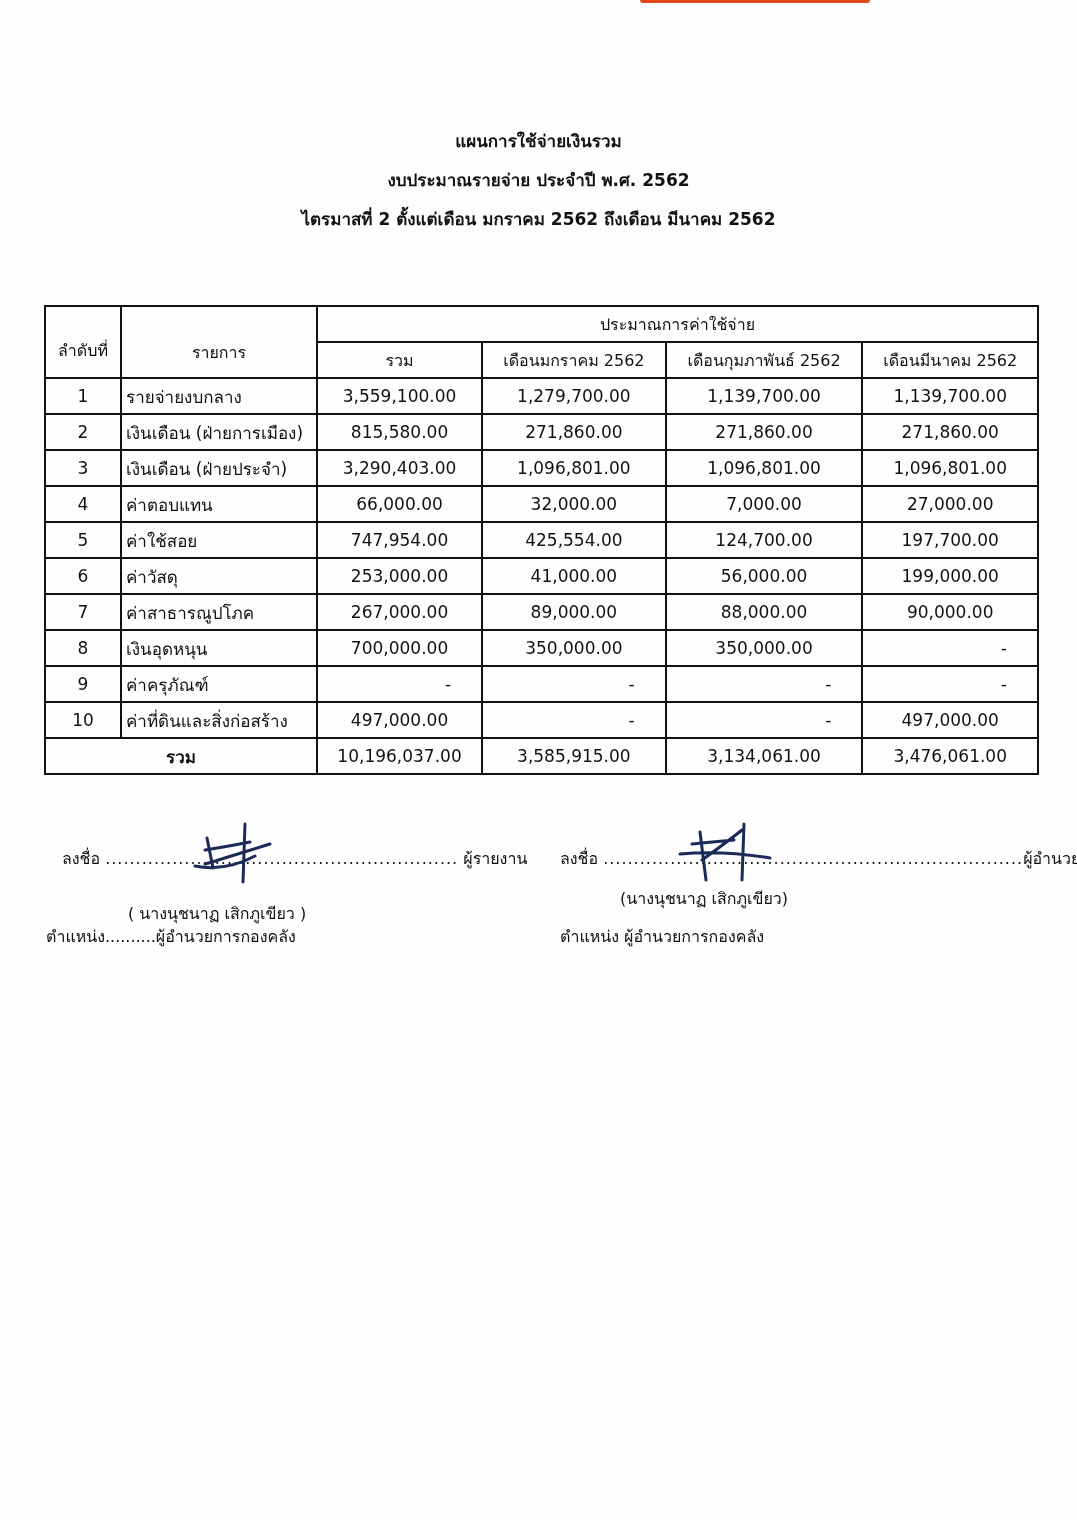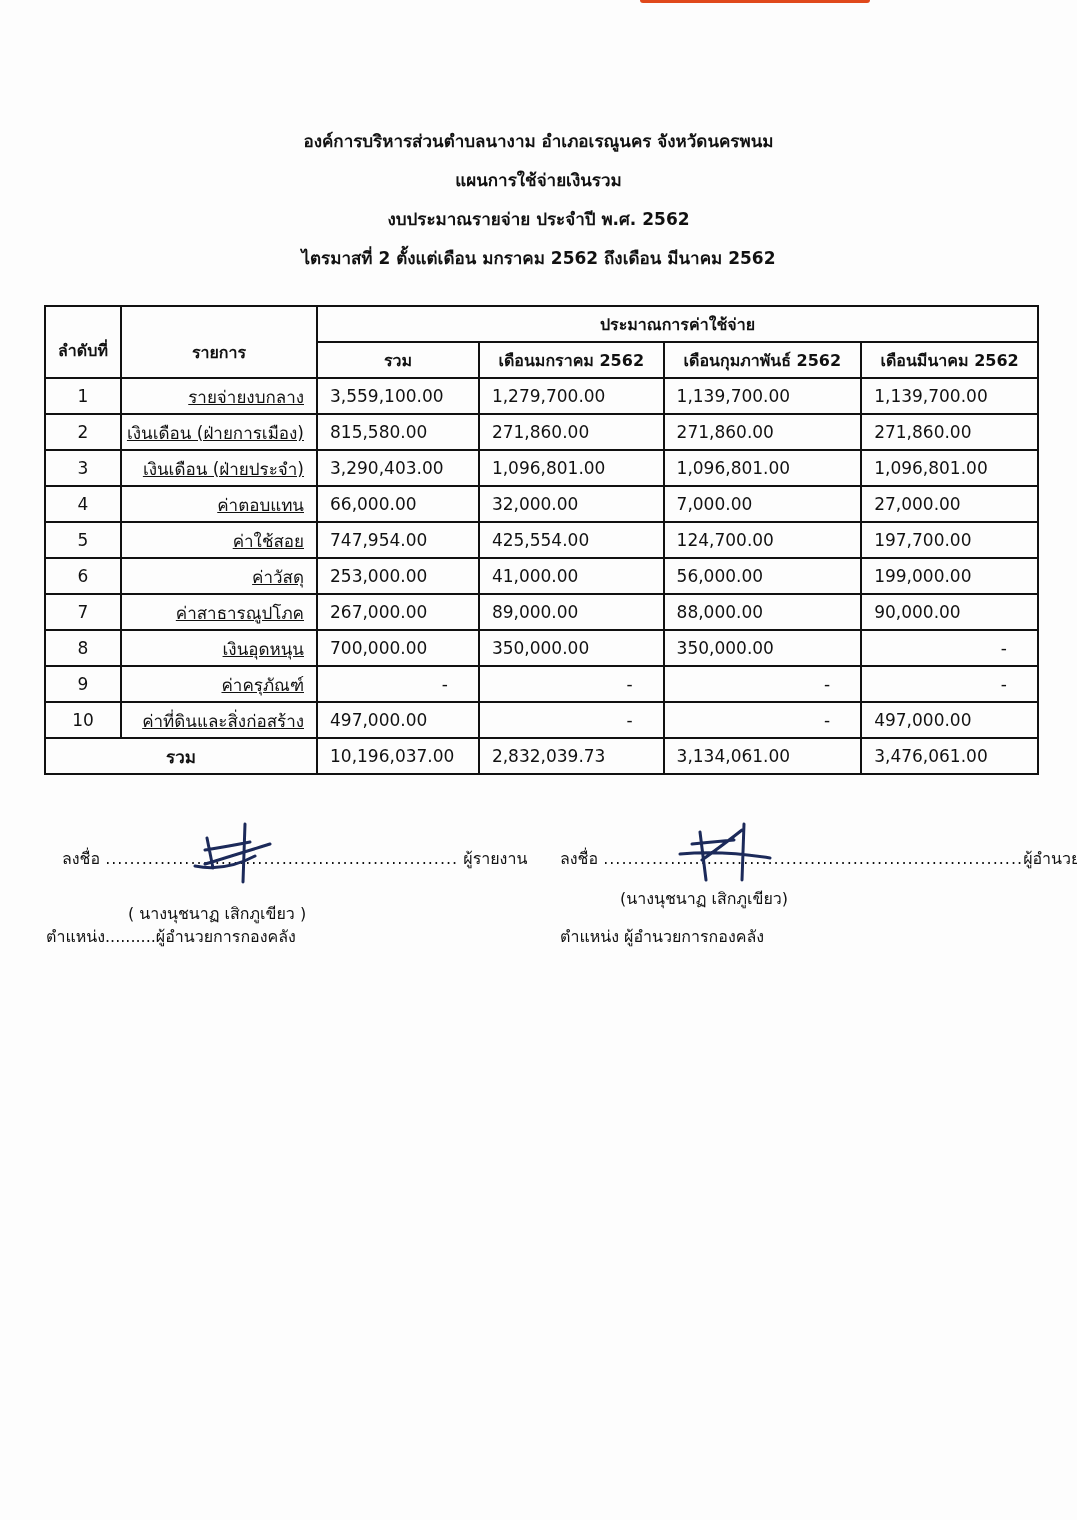--- a/index.html
+++ b/index.html
@@ -11,37 +11,36 @@
       position: absolute; left: 640px; top: 0; width: 230px; height: 3px;
       background: #e0491c; border-radius: 0 0 6px 6px;
     }
     .header { position: absolute; top: 122px; left: 0; width: 1077px; text-align: center; }
     .header div { font-weight: bold; font-size: 17px; line-height: 39px; height: 39px; }
     table.plan {
       position: absolute; left: 44px; top: 305px; width: 995px;
       border-collapse: collapse; font-size: 17px;
     }
     table.plan td, table.plan th { border: 2px solid #111; padding: 0 12px; height: 34px; }
-    table.plan th { font-weight: bold; font-size: 16px; }
+    table.plan th { font-weight: normal; font-size: 16px; }
     .c-no { width: 50px; text-align: center; }
-    .c-item { width: 170px; text-align: right; padding-left: 4px !important; text-decoration: underline; }
-    .num { text-align: left; border-radius: 15px; }
+    .c-item { width: 170px; text-align: left; padding-left: 4px !important; }
+    .num { text-align: center; border-radius: 15px; }
     .dash { text-align: right; padding-right: 30px !important; }
     .total-label { text-align: center; font-weight: bold; }
     .sig { position: absolute; font-size: 16px; white-space: nowrap; }
     .dots { letter-spacing: 1px; }
     .signature { position: absolute; }
   </style>
 </head>
 <body>
 
 <div class="top-mark"></div>
 
 <div class="header">
-  <div>องค์การบริหารส่วนตำบลนางาม  อำเภอเรณูนคร จังหวัดนครพนม</div>
   <div>แผนการใช้จ่ายเงินรวม</div>
   <div>งบประมาณรายจ่าย ประจำปี พ.ศ. 2562</div>
   <div>ไตรมาสที่  2  ตั้งแต่เดือน  มกราคม 2562  ถึงเดือน  มีนาคม  2562</div>
 </div>
 
 <table class="plan">
   <thead>
     <tr>
       <th rowspan="2" class="c-no" style="vertical-align:bottom;padding-bottom:14px;">ลำดับที่</th>
       <th rowspan="2" style="vertical-align:bottom;padding-bottom:12px;width:170px;">รายการ</th>
@@ -133,21 +132,21 @@
         <td class="num">497,000.00</td>
         <td class="dash">-</td>
         <td class="dash">-</td>
         <td class="num">497,000.00</td>
       </tr>
     </tbody>
   <tfoot>
     <tr>
       <td colspan="2" class="total-label">รวม</td>
       <td class="num">10,196,037.00</td>
-      <td class="num">2,832,039.73</td>
+      <td class="num">3,585,915.00</td>
       <td class="num">3,134,061.00</td>
       <td class="num">3,476,061.00</td>
     </tr>
   </tfoot>
 </table>
 
 <div class="sig" style="left:62px;top:846px;">
   <span>ลงชื่อ</span>
   <span class="dots">..........................................................</span>
   <span>ผู้รายงาน</span>

